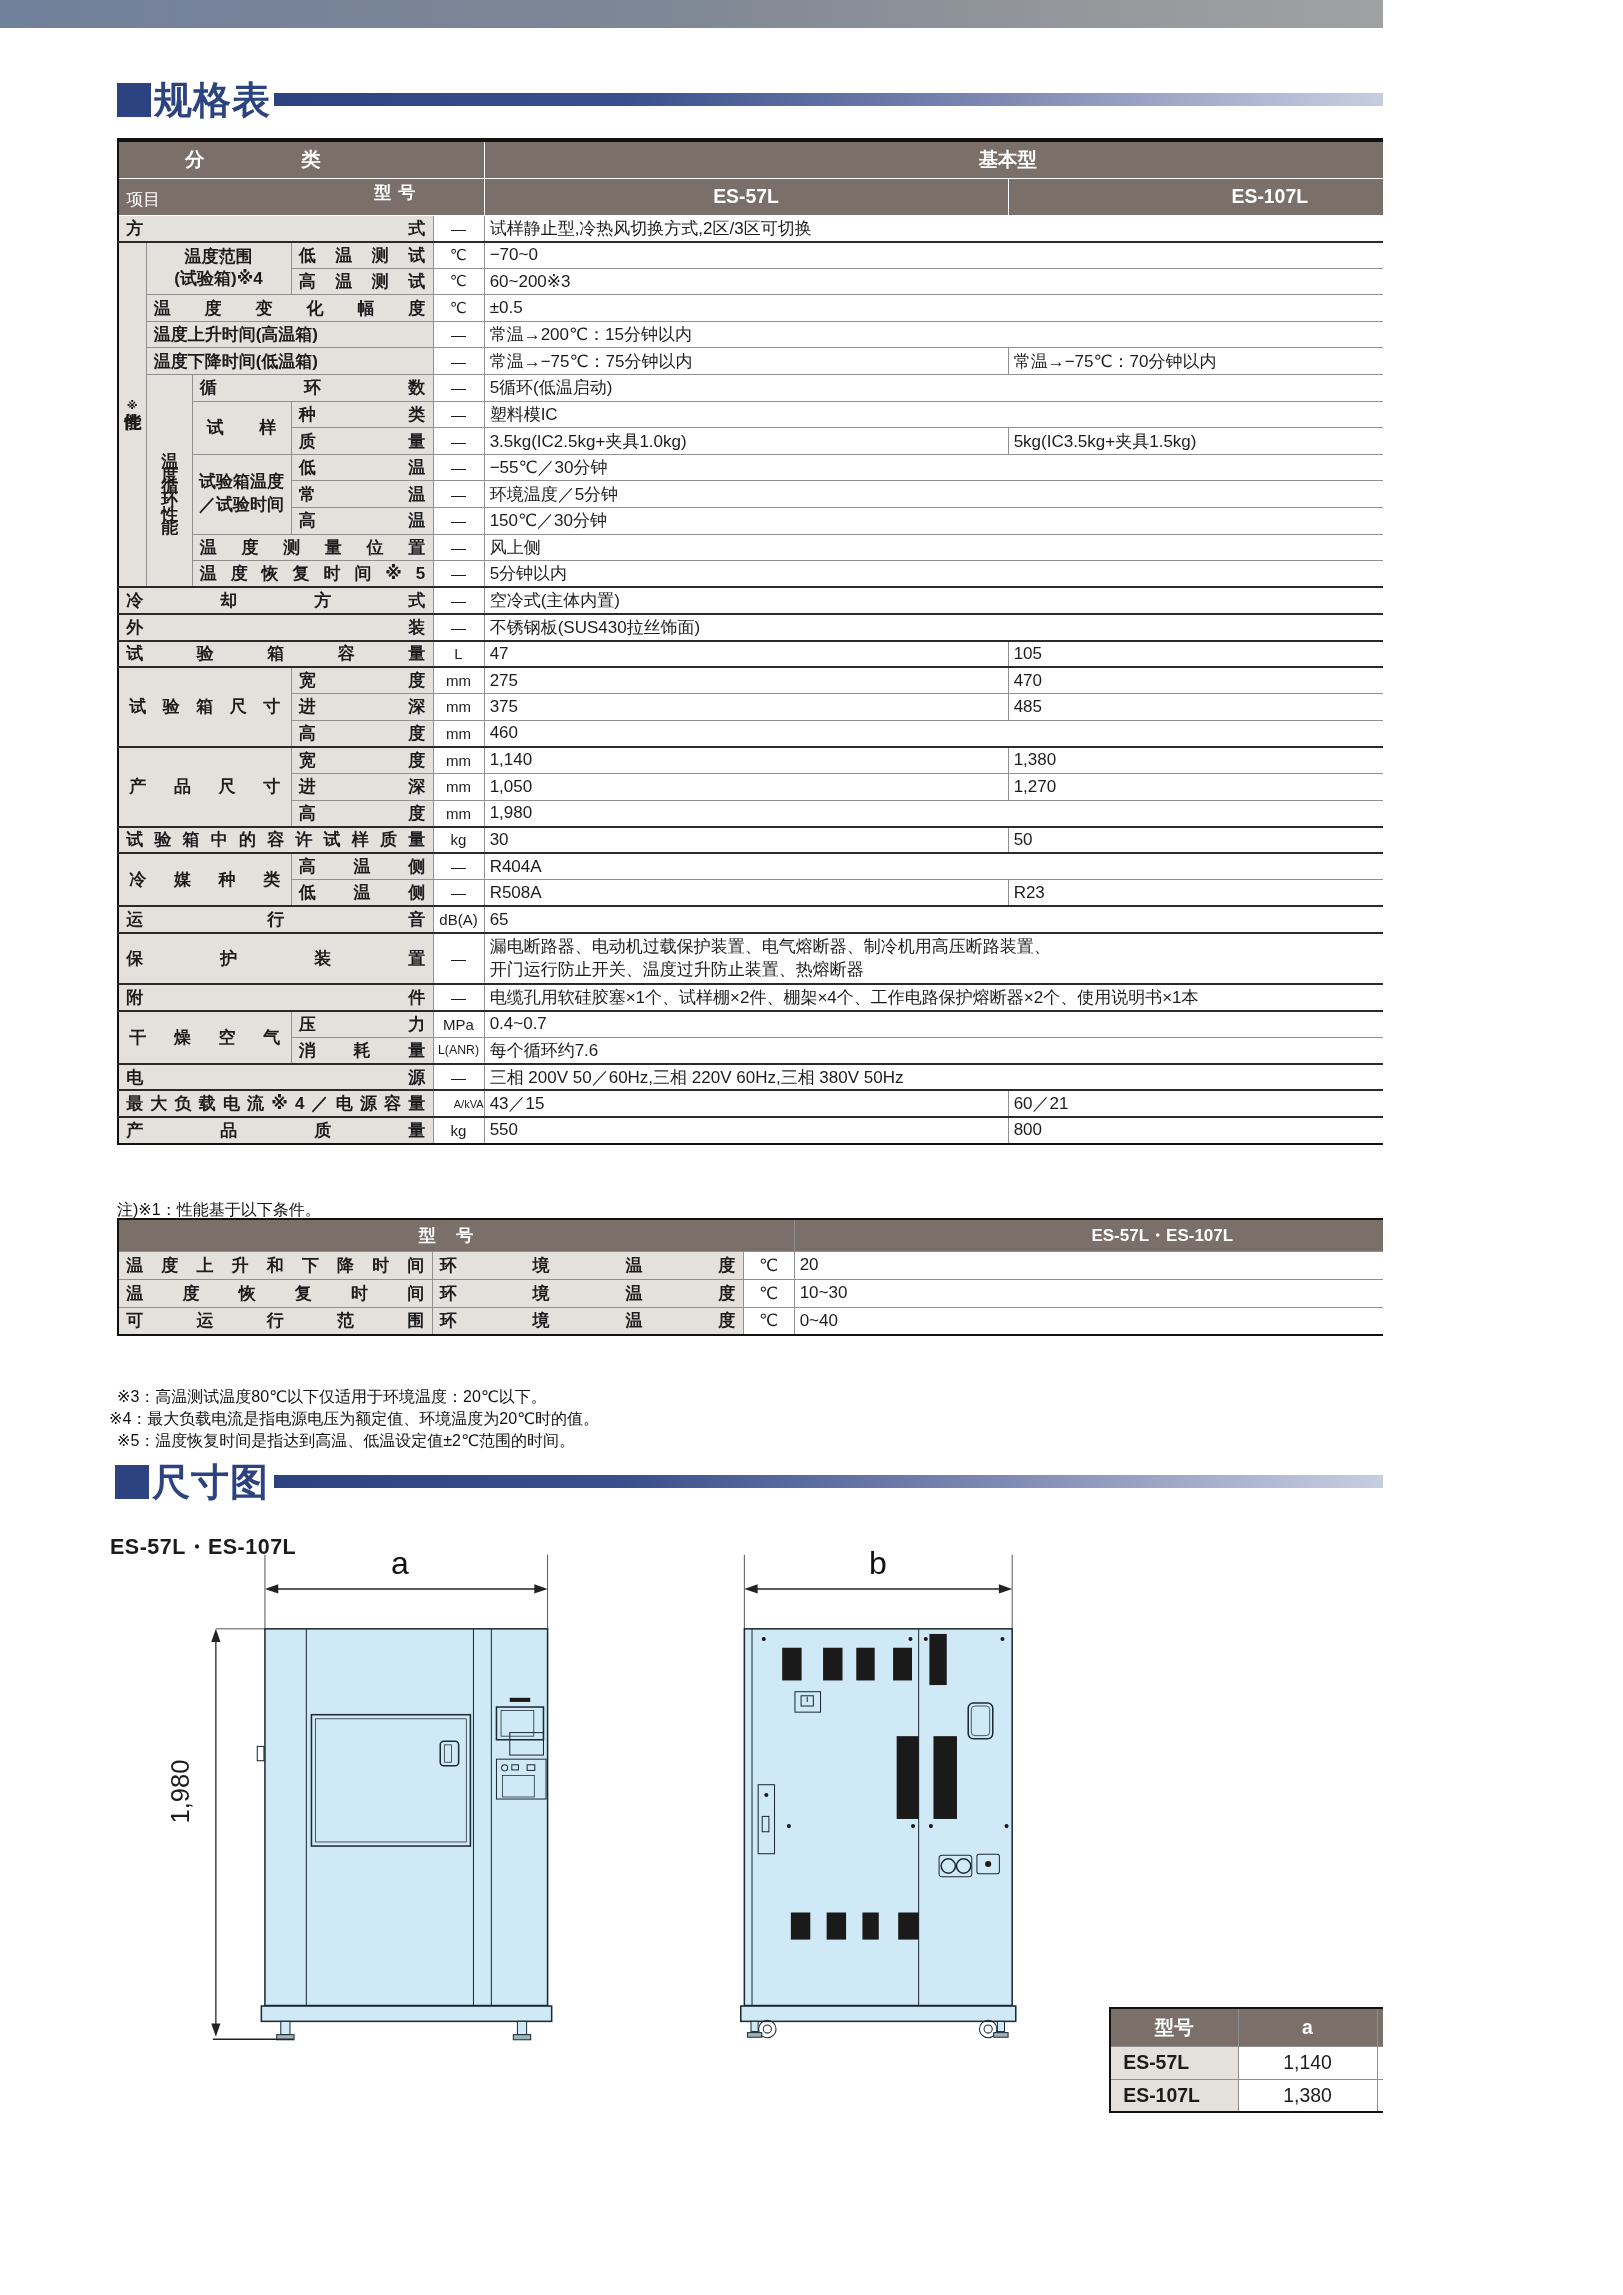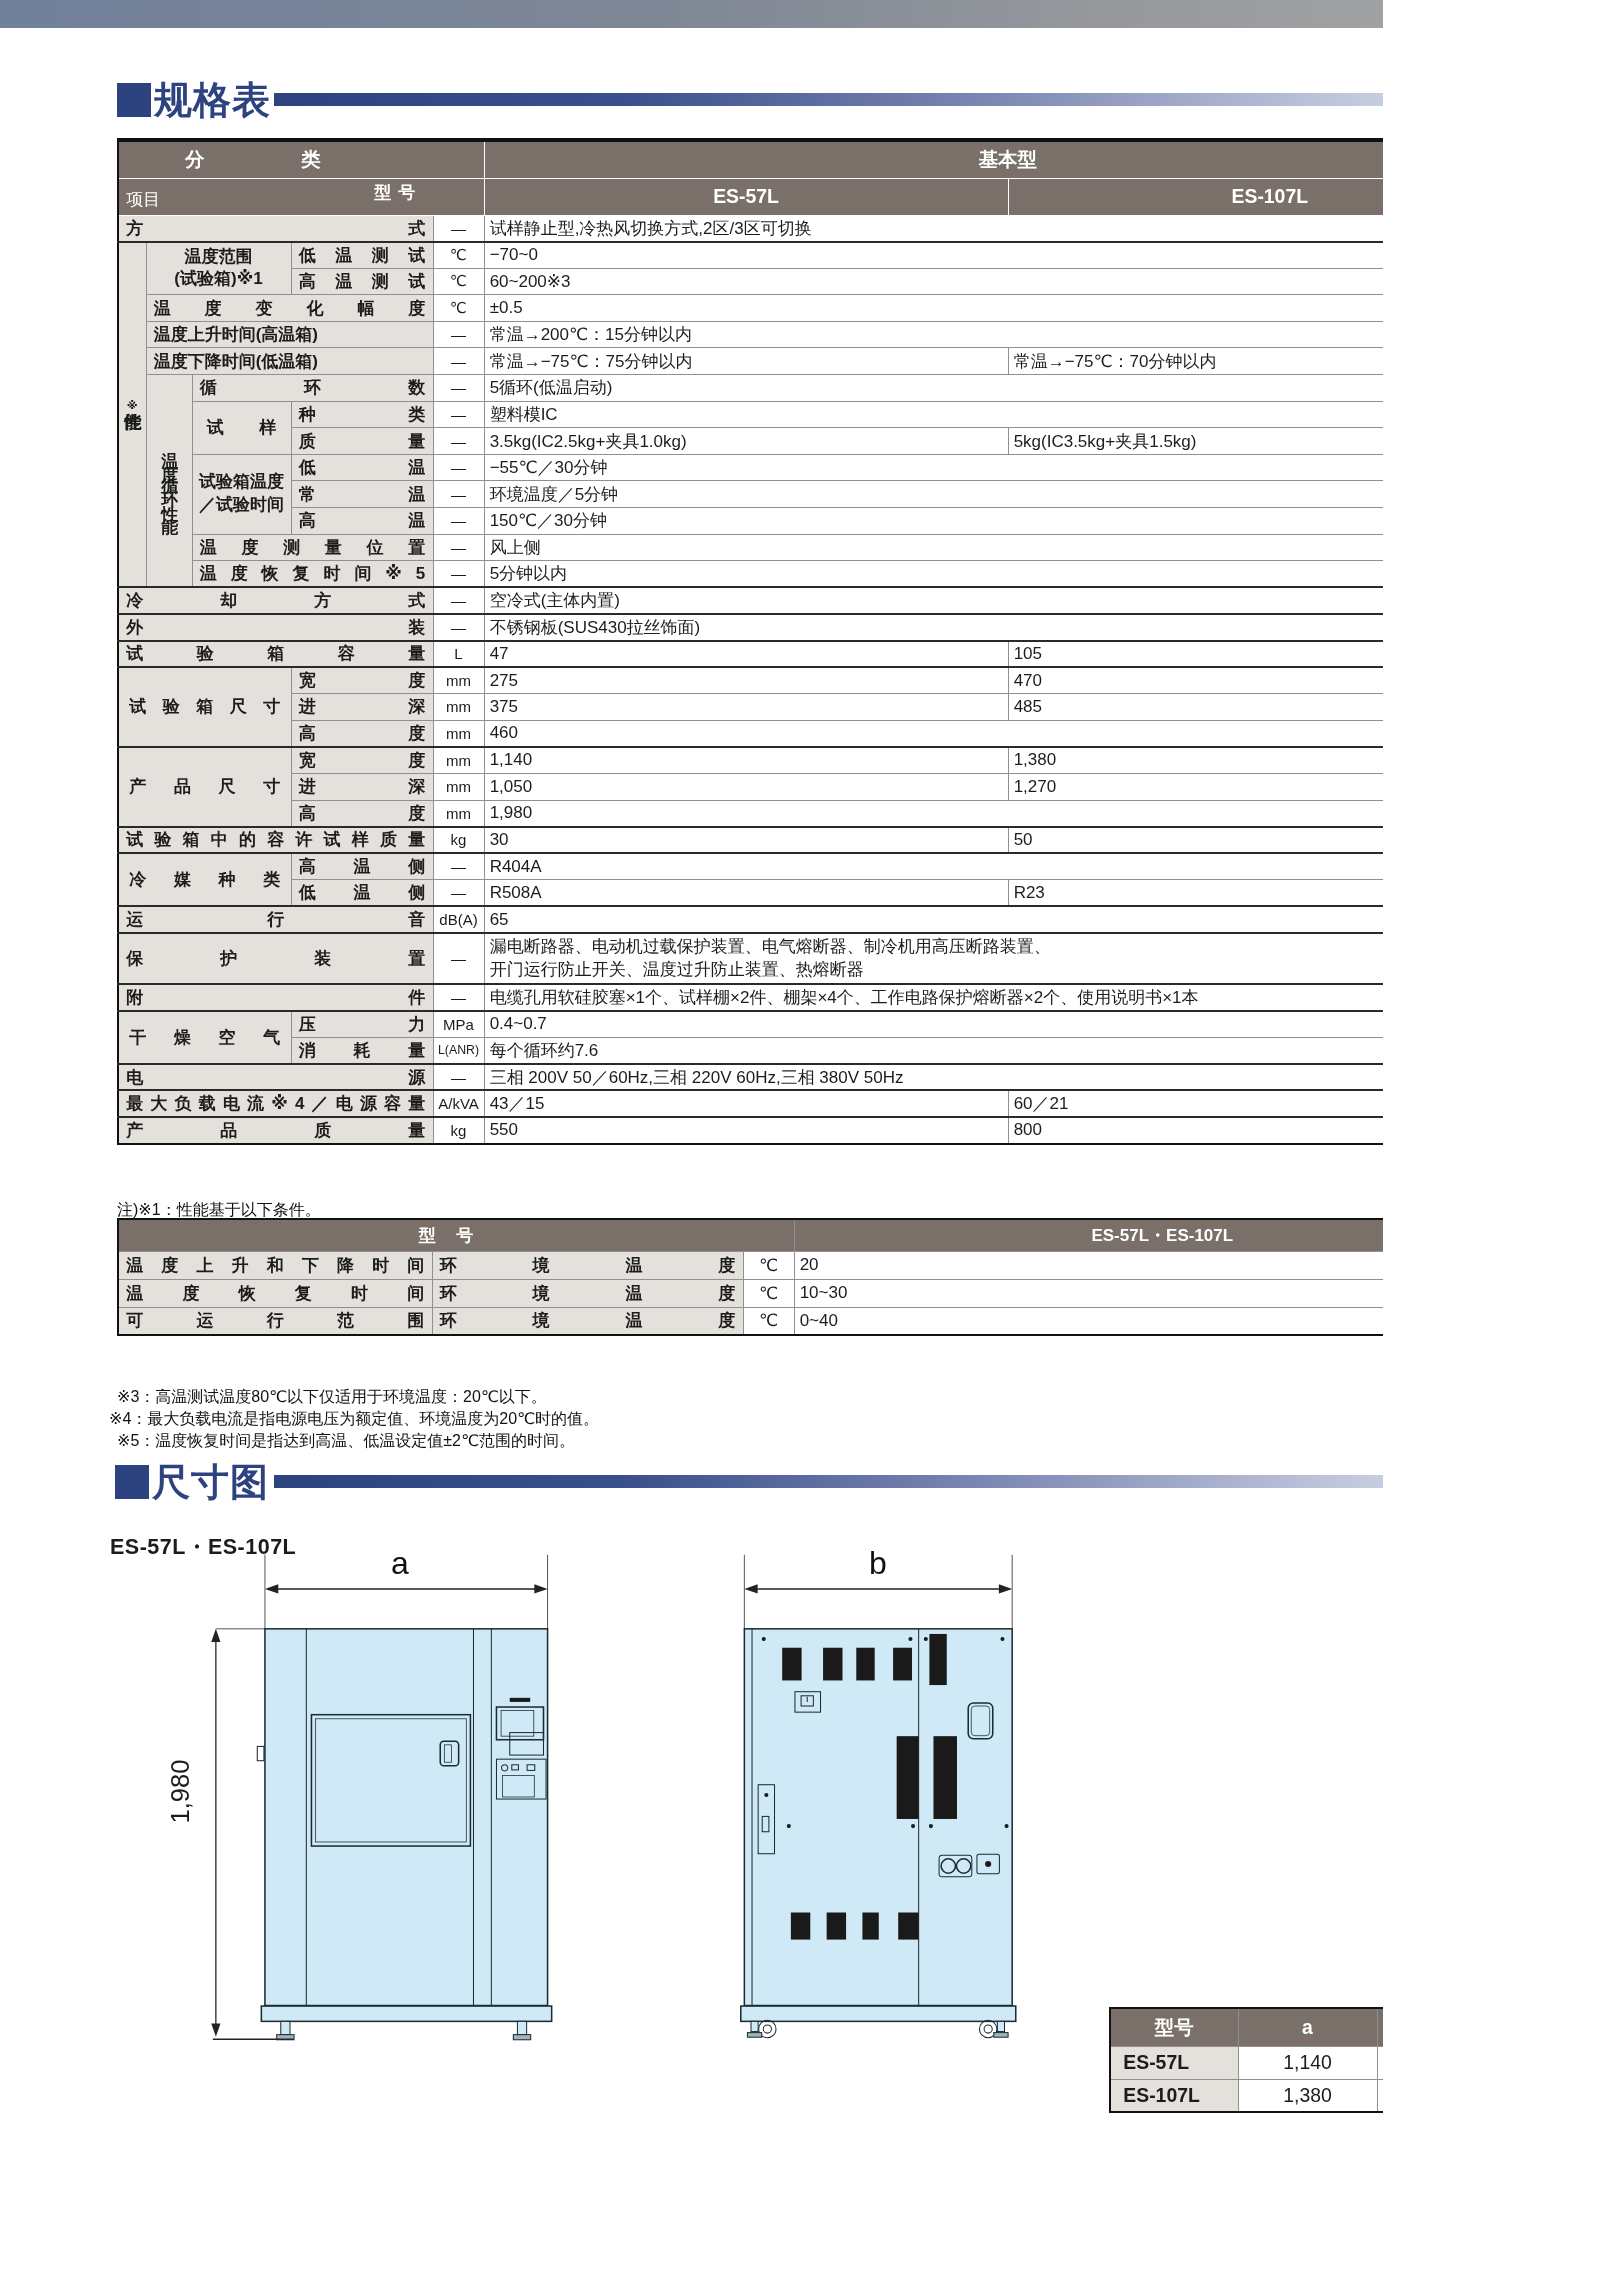--- a/index.html
+++ b/index.html
@@ -113,21 +113,21 @@
           </td>
       <td class="uc">―</td>
       <td class="vc" colspan="2">试样静止型,冷热风切换方式,2区/3区可切换</td>
     </tr>
 
     <tr class="sec">
       <td class="g" rowspan="13">
         <div class="vwrap"><span>性能</span><span class="note-sm">※1</span></div>
       </td>
       <td class="g preline" rowspan="2" colspan="2">温度范围
-(试验箱)※1</td>
+(试验箱)※4</td>
       <td class="lc">
             <div class="spread">
               <span>低</span>
               <span>温</span>
               <span>测</span>
               <span>试</span>
             </div>
           </td>
       <td class="uc">℃</td>
       <td class="vc" colspan="2">−70~0</td>
@@ -525,21 +525,21 @@
               <span>流</span>
               <span>※</span>
               <span>4</span>
               <span>／</span>
               <span>电</span>
               <span>源</span>
               <span>容</span>
               <span>量</span>
             </div>
           </td>
-      <td class="uc" style="font-size:15px;">A/kVA</td>
+      <td class="uc" style="font-size:11px;text-align:right;">A/kVA</td>
       <td class="vc">43／15</td>
       <td class="vc">60／21</td>
     </tr>
     <tr class="sec">
       <td class="lc" colspan="4">
             <div class="spread">
               <span>产</span>
               <span>品</span>
               <span>质</span>
               <span>量</span>

